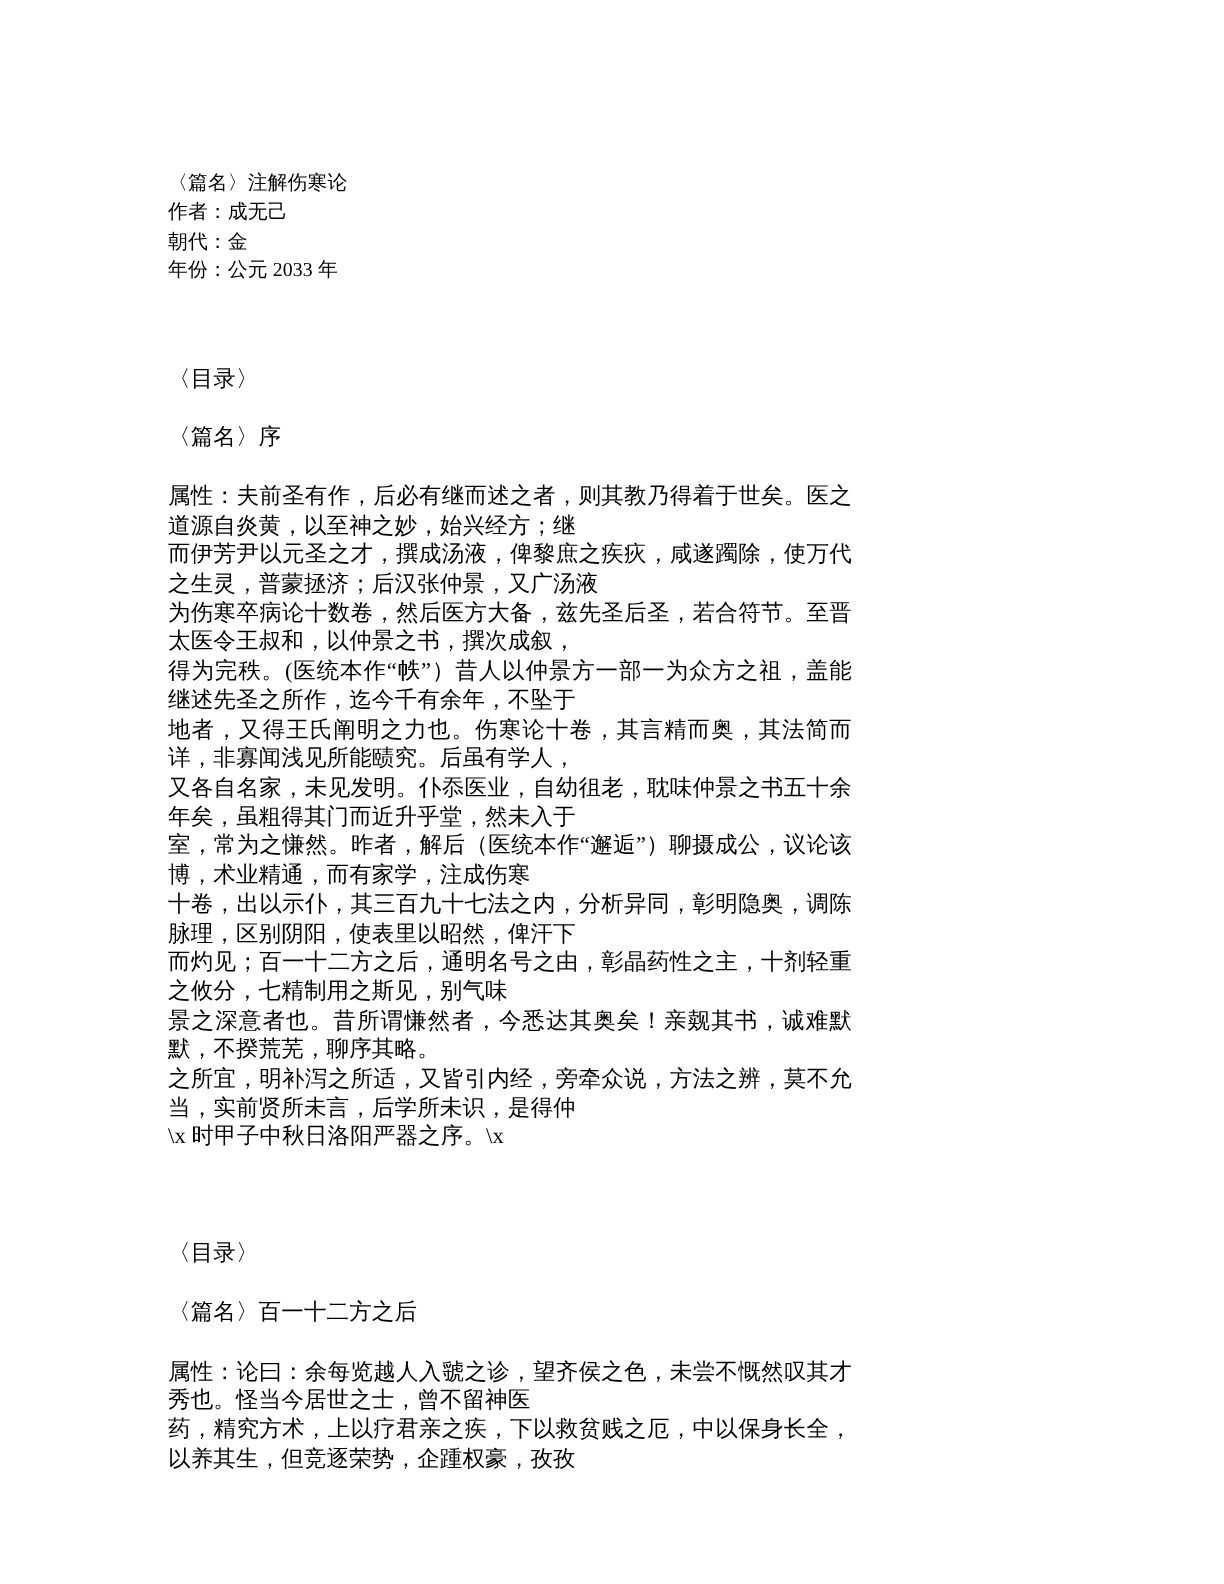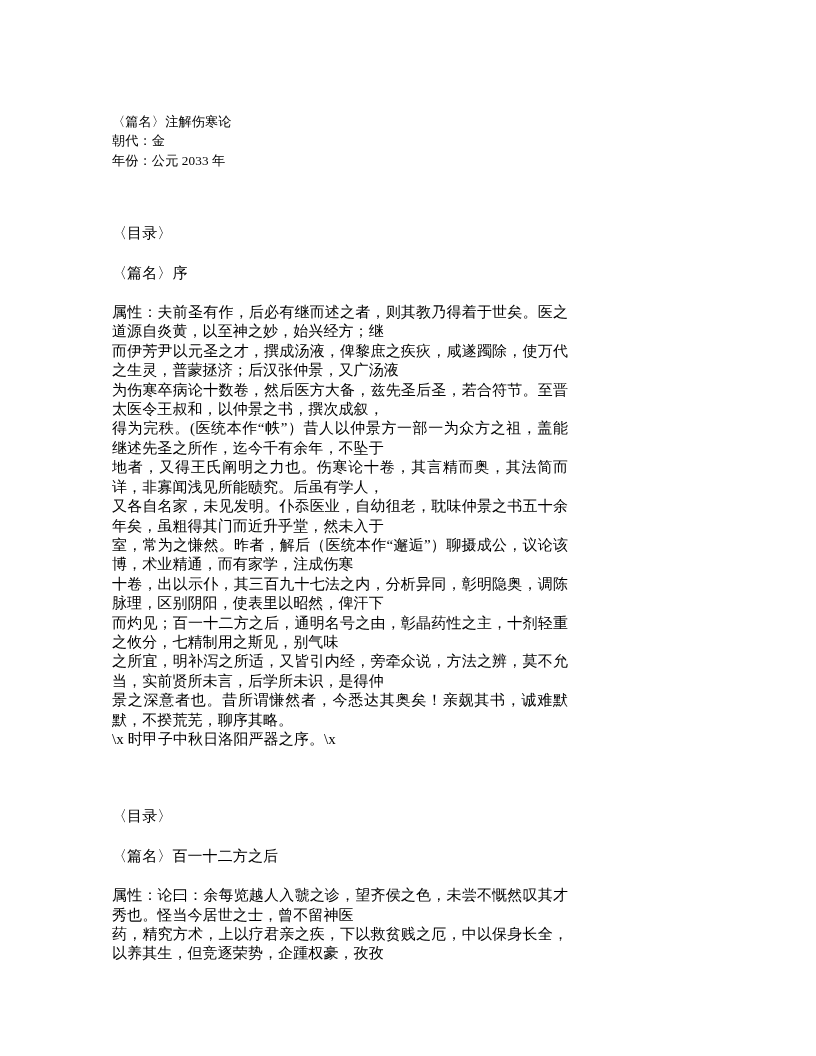--- a/index.html
+++ b/index.html
@@ -37,20 +37,21 @@
   .header-line { font-size: 13.2px; line-height: 19.4px; }
   .body-para .doc-line { text-align: justify; }
 </style>
 </head>
 <body>
 
 <div class="page">
 
   <div class="block">
     <div class="doc-line header-line">〈篇名〉注解伤寒论</div>
+    <div class="doc-line header-line">作者：成无己</div>
     <div class="doc-line header-line">朝代：金</div>
     <div class="doc-line header-line">年份：公元 2033 年</div>
   </div>
 
   <div class="gap-lg"></div>
 
   <div class="block">
     <div class="doc-line">〈目录〉</div>
     <div class="gap-md"></div>
     <div class="doc-line">〈篇名〉序</div>
@@ -58,22 +59,22 @@
     <div class="body-para">
       <div class="doc-line">属性：夫前圣有作，后必有继而述之者，则其教乃得着于世矣。医之道源自炎黄，以至神之妙，始兴经方；继</div>
       <div class="doc-line">而伊芳尹以元圣之才，撰成汤液，俾黎庶之疾疢，咸遂躅除，使万代之生灵，普蒙拯济；后汉张仲景，又广汤液</div>
       <div class="doc-line">为伤寒卒病论十数卷，然后医方大备，兹先圣后圣，若合符节。至晋太医令王叔和，以仲景之书，撰次成叙，</div>
       <div class="doc-line">得为完秩。(医统本作“帙”）昔人以仲景方一部一为众方之祖，盖能继述先圣之所作，迄今千有余年，不坠于</div>
       <div class="doc-line">地者，又得王氏阐明之力也。伤寒论十卷，其言精而奥，其法简而详，非寡闻浅见所能赜究。后虽有学人，</div>
       <div class="doc-line">又各自名家，未见发明。仆忝医业，自幼徂老，耽味仲景之书五十余年矣，虽粗得其门而近升乎堂，然未入于</div>
       <div class="doc-line">室，常为之慊然。昨者，解后（医统本作“邂逅”）聊摄成公，议论该博，术业精通，而有家学，注成伤寒</div>
       <div class="doc-line">十卷，出以示仆，其三百九十七法之内，分析异同，彰明隐奥，调陈脉理，区别阴阳，使表里以昭然，俾汗下</div>
       <div class="doc-line">而灼见；百一十二方之后，通明名号之由，彰晶药性之主，十剂轻重之攸分，七精制用之斯见，别气味</div>
+      <div class="doc-line">景之深意者也。昔所谓慊然者，今悉达其奥矣！亲觌其书，诚难默默，不揆荒芜，聊序其略。</div>
       <div class="doc-line">之所宜，明补泻之所适，又皆引内经，旁牵众说，方法之辨，莫不允当，实前贤所未言，后学所未识，是得仲</div>
-      <div class="doc-line">景之深意者也。昔所谓慊然者，今悉达其奥矣！亲觌其书，诚难默默，不揆荒芜，聊序其略。</div>
       <div class="doc-line">\x 时甲子中秋日洛阳严器之序。\x</div>
     </div>
   </div>
 
   <div class="gap-xl"></div>
 
   <div class="block">
     <div class="doc-line">〈目录〉</div>
     <div class="gap-md"></div>
     <div class="doc-line">〈篇名〉百一十二方之后</div>

